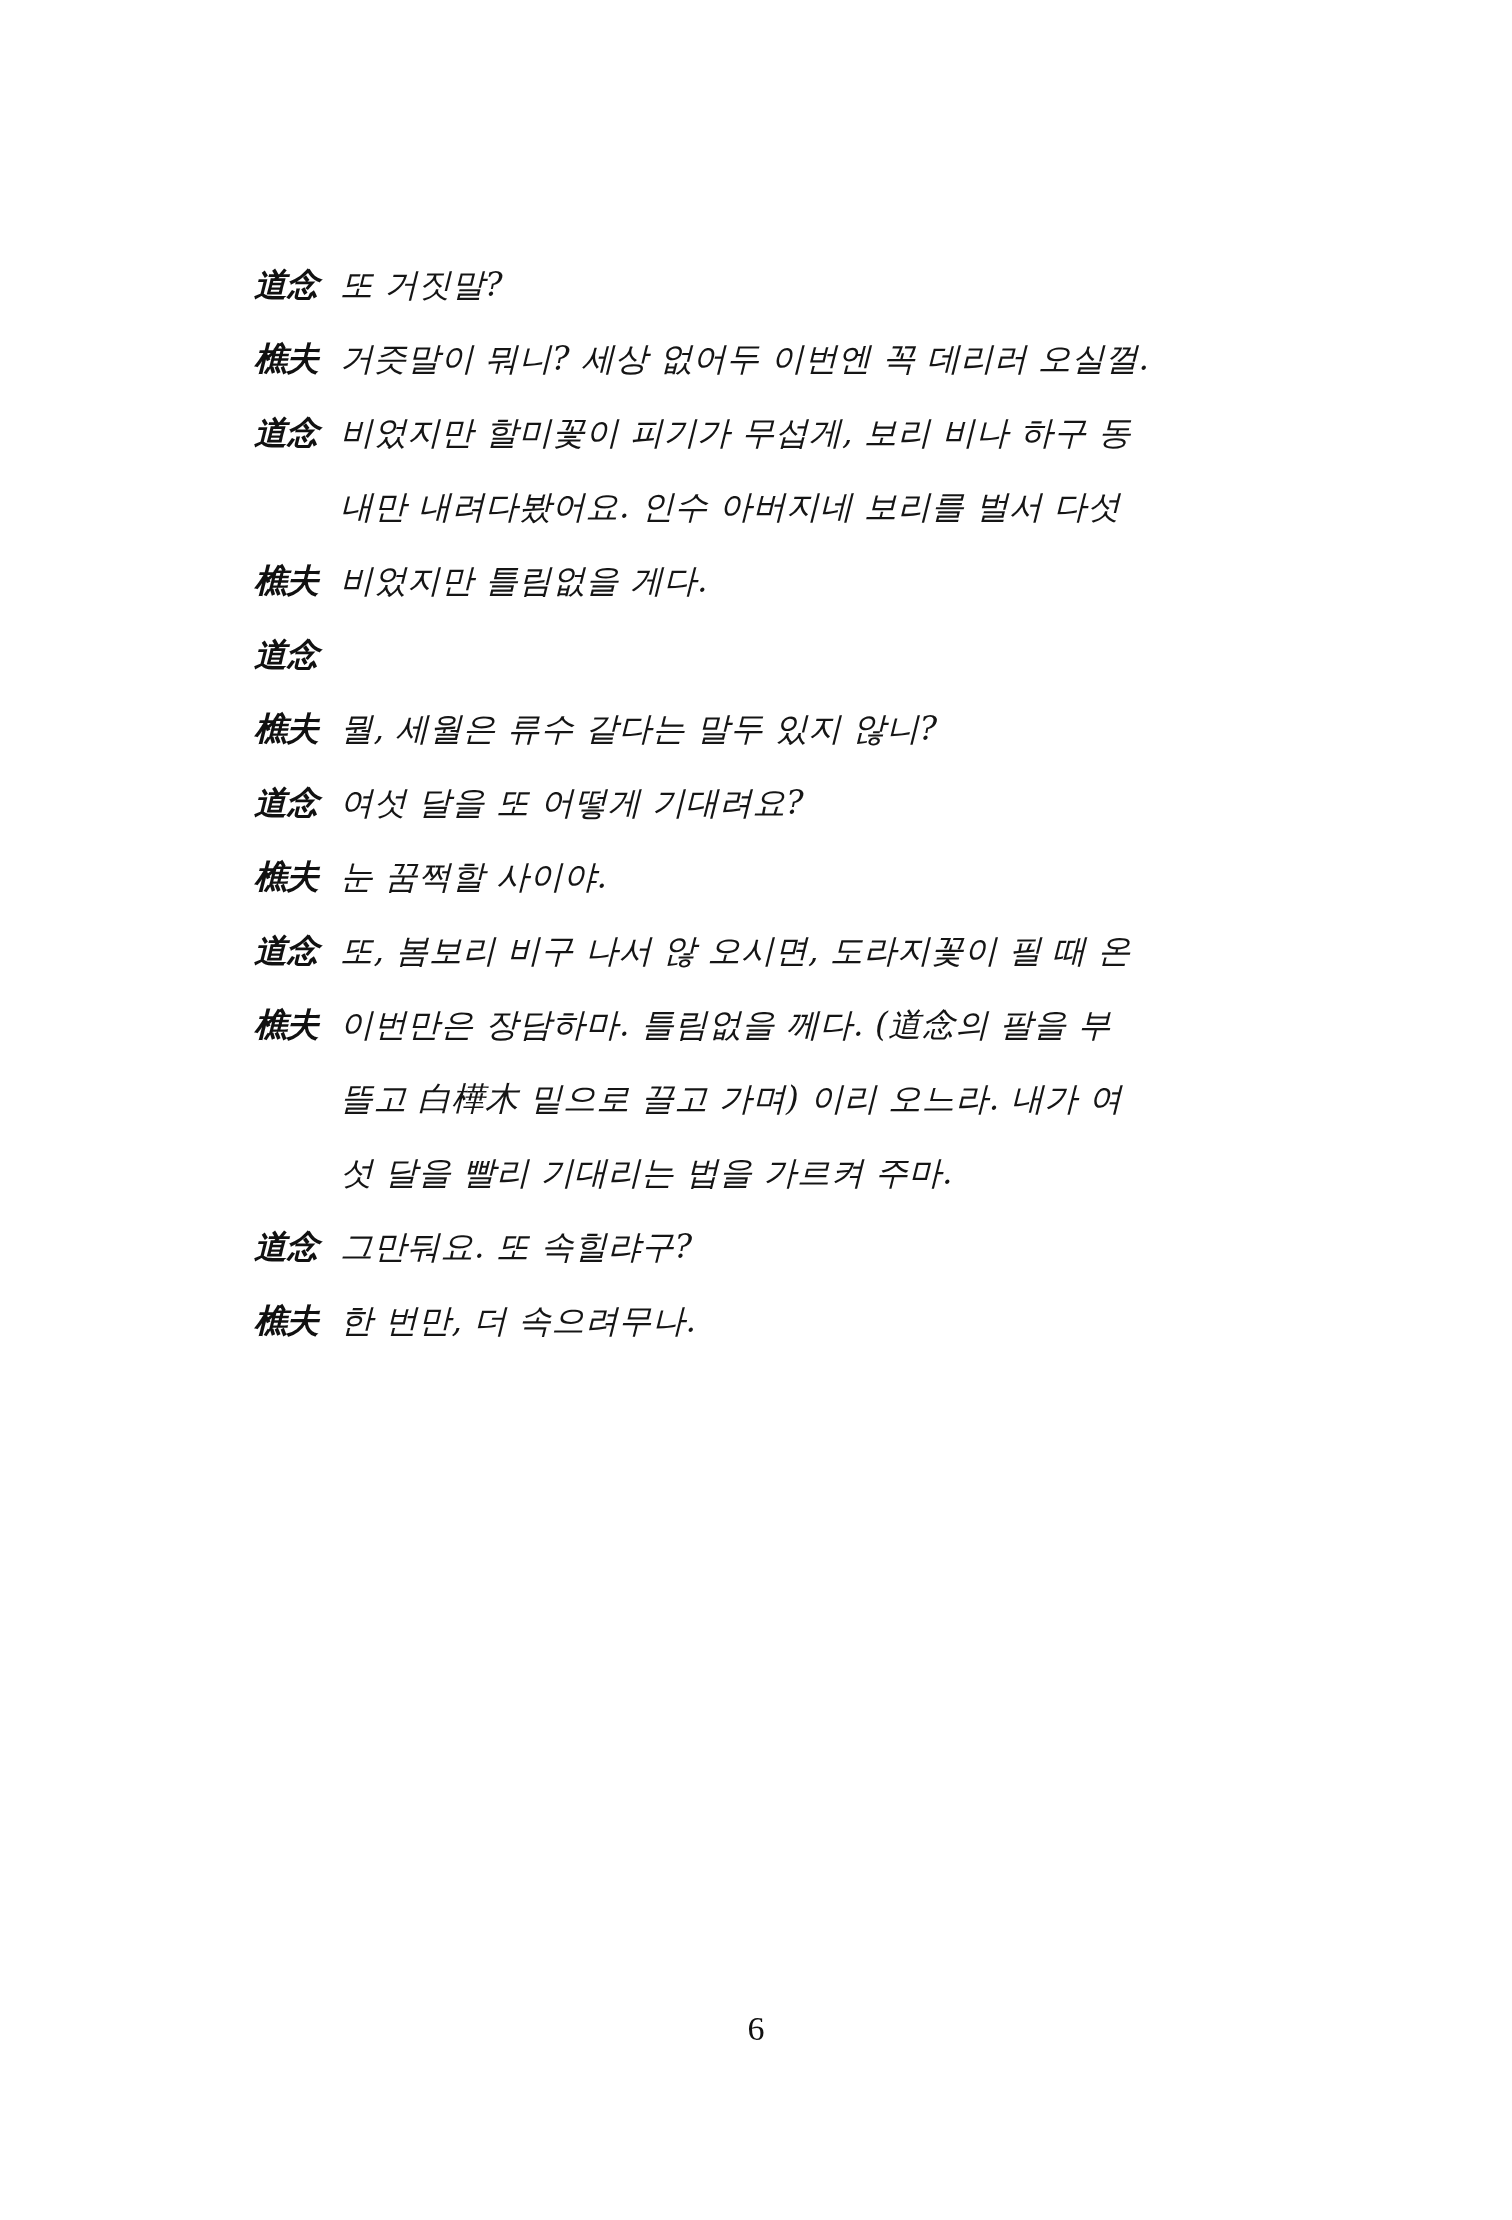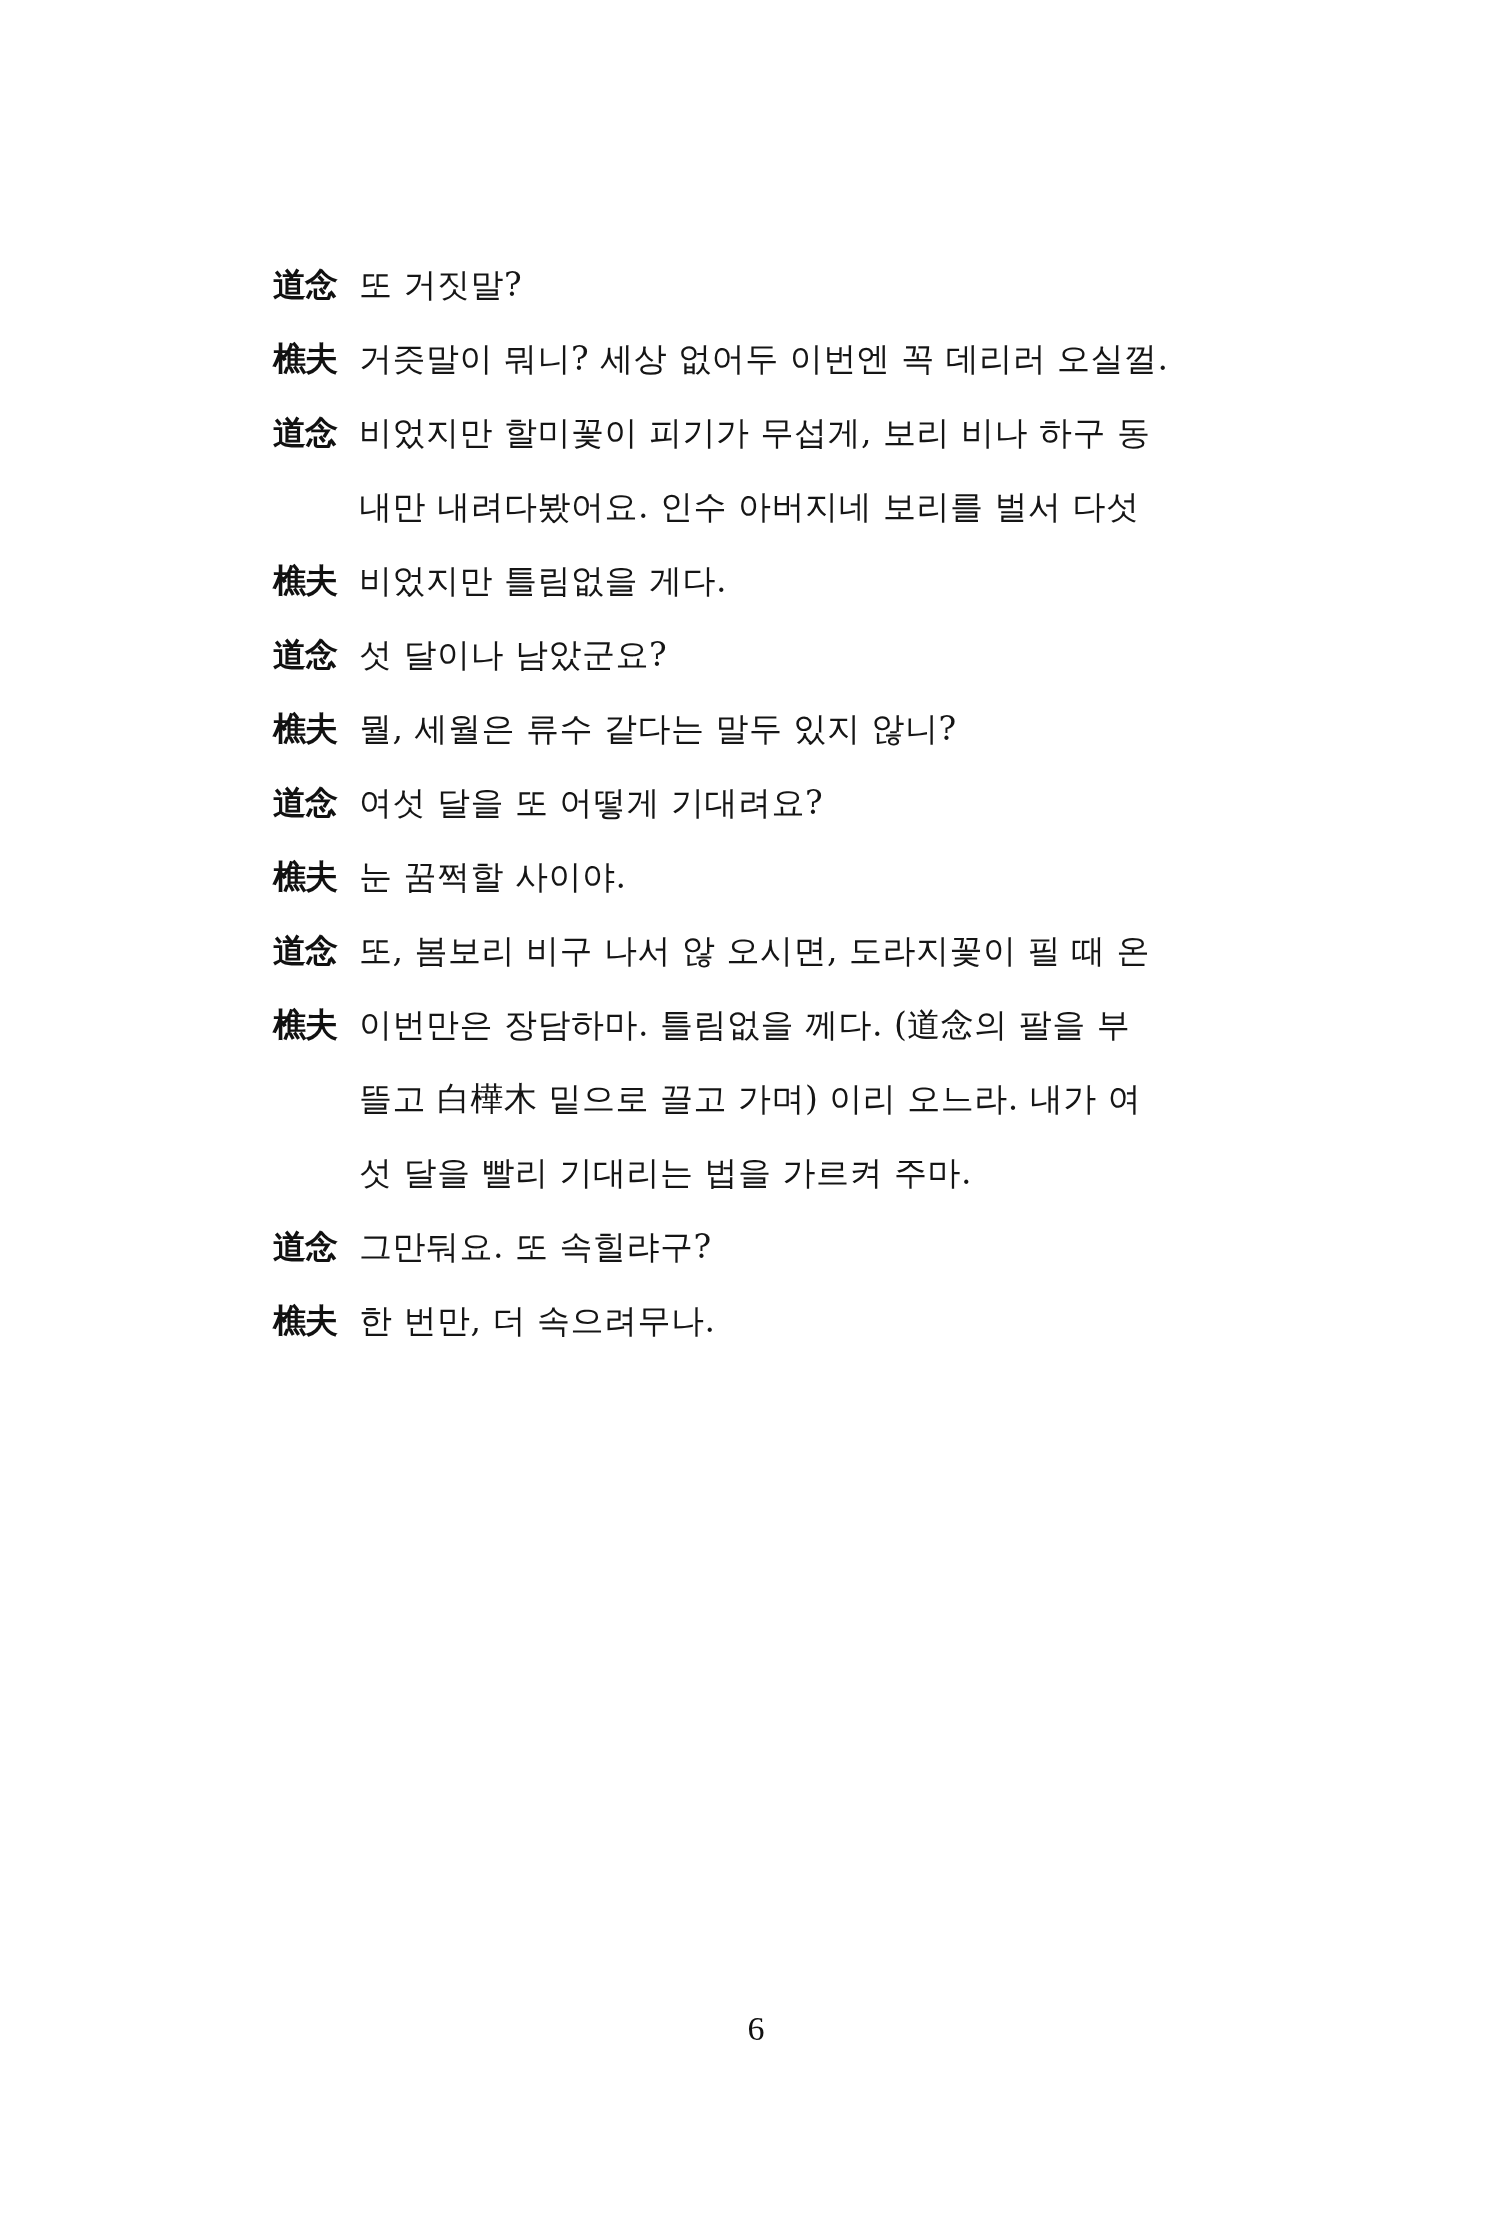--- a/index.html
+++ b/index.html
@@ -16,23 +16,24 @@
     color: #111111;
   }
   .page {
     position: absolute;
     left: 0; top: 0;
     width: 1512px;
     height: 2220px;
   }
   .script {
     position: absolute;
-    left: 273px;
+    left: 254px;
     top: 248px;
     width: 1000px;
+    font-style: italic;
   }
   .speech {
     display: flex;
     align-items: flex-start;
   }
   .speaker {
     flex: 0 0 86px;
     width: 86px;
     font-family: "DejaVu Sans", "Liberation Sans", sans-serif;
     font-weight: bold;
@@ -95,21 +96,20 @@
     <div class="speech">
       <span class="speaker">樵夫</span>
       <div class="lines">
         <span class="line">비었지만 틀림없을 게다.</span>
       </div>
     </div>
 
     <div class="speech">
       <span class="speaker">道念</span>
       <div class="lines">
-        <span class="line">섯 달이나 남았군요?</span>
       </div>
     </div>
 
     <div class="speech">
       <span class="speaker">樵夫</span>
       <div class="lines">
         <span class="line">뭘, 세월은 류수 같다는 말두 있지 않니?</span>
       </div>
     </div>
 

